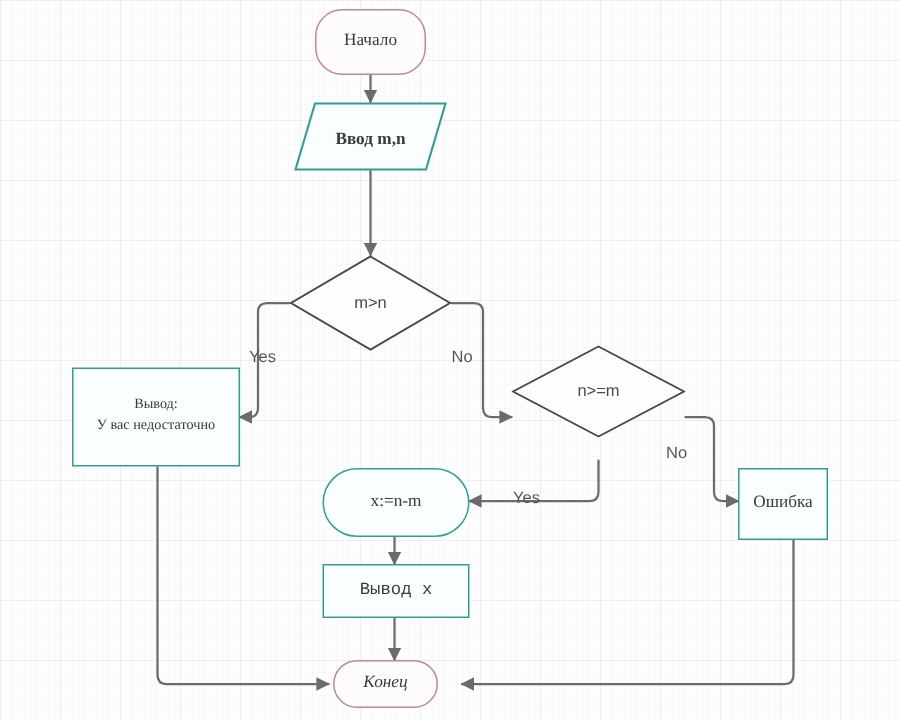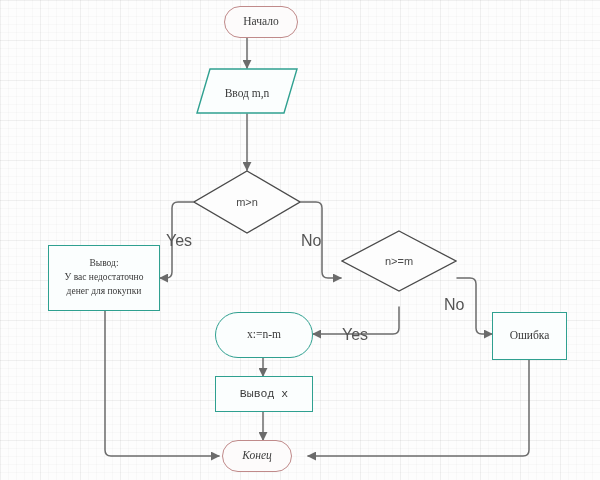--- a/index.html
+++ b/index.html
@@ -88,21 +88,21 @@
     height: 100%;
     display: flex;
     align-items: center;
     justify-content: center;
     font-size: 11px;
     color: #4a4a4a;
     font-family: "Liberation Sans", sans-serif;
   }
   .edge-label {
     position: absolute;
-    font-size: 16px;
+    font-size: 11px;
     color: #555555;
     font-family: "Liberation Sans", sans-serif;
     white-space: nowrap;
   }
   .multiline {
     display: block;
     width: 100%;
     padding: 0 4px;
     box-sizing: border-box;
     text-align: center;
@@ -141,25 +141,25 @@
       <path d="M 263 358 L 263 376" marker-end="url(#arrow)"></path>
 
       <path d="M 263 412 L 263 440" marker-end="url(#arrow)"></path>
 
       <path d="M 105 311 L 105 450 Q 105 456 111 456 L 219 456" marker-end="url(#arrow)"></path>
 
       <path d="M 529 360 L 529 450 Q 529 456 523 456 L 308 456" marker-end="url(#arrow)"></path>
     </g>
   </svg>
 
-  <div class="node terminator" style="left:224px; top:6px; width:74px; height:32px;">
+  <div class="node terminator" style="left:210px; top:6px; width:74px; height:44px;">
     <span>Начало</span>
   </div>
 
-  <div class="io-wrap" style="left:196px; top:68px; width:102px; height:50px;">
+  <div class="io-wrap" style="left:196px; top:68px; width:102px; height:50px;font-weight:bold;">
     <svg width="102" height="46" viewBox="0 0 102 46" xmlns="http://www.w3.org/2000/svg">
       <path d="M 14 1 L 101 1 L 88 45 L 1 45 Z" fill="#fbfefe" stroke="#2fa090" stroke-width="1.4"></path>
     </svg>
     <div class="io-label">Ввод m,n</div>
   </div>
 
   <div class="decision-wrap" style="left:193px; top:170px; width:108px; height:64px;">
     <svg width="108" height="64" viewBox="0 0 108 64" xmlns="http://www.w3.org/2000/svg">
       <path d="M 54 1 L 107 32 L 54 63 L 1 32 Z" fill="#fdfdfd" stroke="#4a4a4a" stroke-width="1.3"></path>
     </svg>
@@ -167,21 +167,20 @@
   </div>
 
   <div class="edge-label" style="left:166px; top:232px;">Yes</div>
 
   <div class="edge-label" style="left:301px; top:232px;">No</div>
 
   <div class="node process" style="left:48px; top:245px; width:112px; height:66px;">
     <div class="multiline">
       <span>Вывод:</span>
       <span>У вас недостаточно</span>
-      <span>денег для покупки</span>
     </div>
   </div>
 
   <div class="decision-wrap" style="left:341px; top:230px; width:116px; height:62px;">
     <svg width="116" height="62" viewBox="0 0 116 62" xmlns="http://www.w3.org/2000/svg">
       <path d="M 58 1 L 115 31 L 58 61 L 1 31 Z" fill="#fdfdfd" stroke="#4a4a4a" stroke-width="1.3"></path>
     </svg>
     <div class="decision-label">n&gt;=m</div>
   </div>
 
@@ -190,21 +189,21 @@
   <div class="edge-label" style="left:444px; top:296px;">No</div>
 
   <div class="node process" style="left:215px; top:312px; width:98px; height:46px;border-radius:23px;">
     <span>x:=n-m</span>
   </div>
 
   <div class="node process" style="left:215px; top:376px; width:98px; height:36px;font-family:Liberation Mono, monospace;">
     <span>Вывод x</span>
   </div>
 
-  <div class="node process" style="left:492px; top:312px; width:75px; height:48px;">
+  <div class="node process" style="left:492px; top:312px; width:60px; height:48px;">
     <span>Ошибка</span>
   </div>
 
   <div class="node terminator" style="left:222px; top:440px; width:70px; height:32px;font-style:italic;">
     <span>Конец</span>
   </div>
 
 </div>
 
 </body></html>

